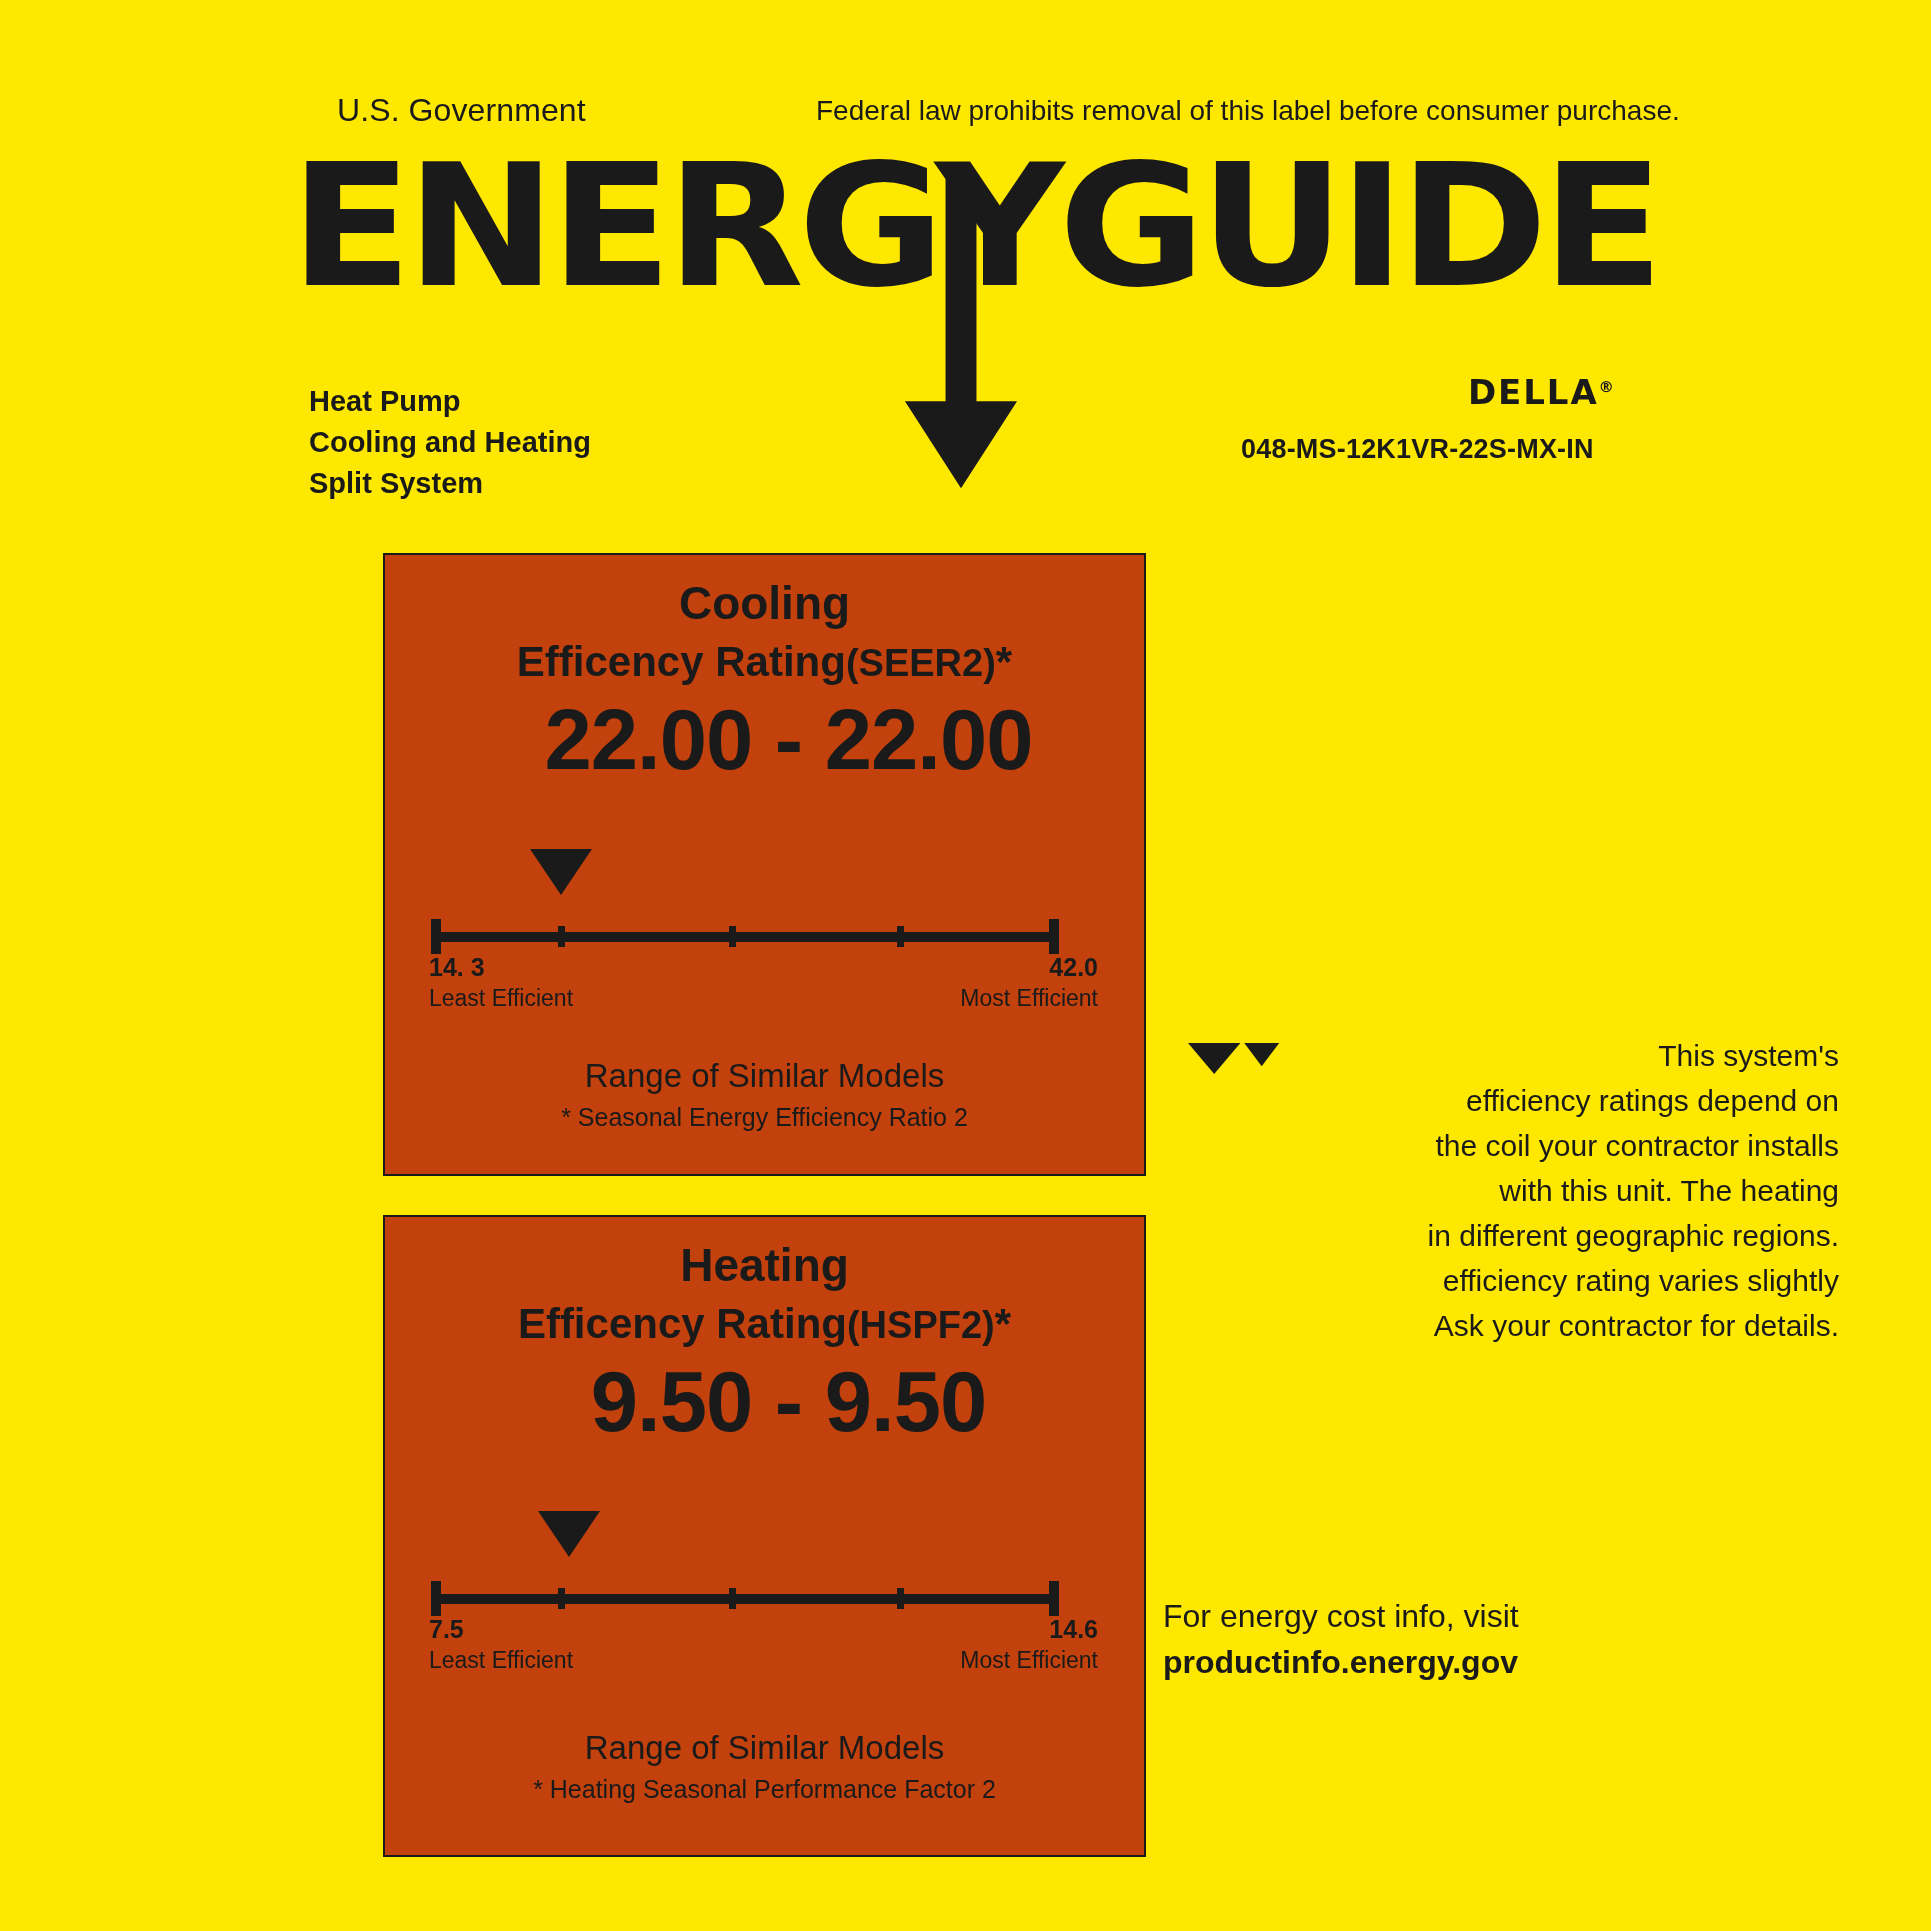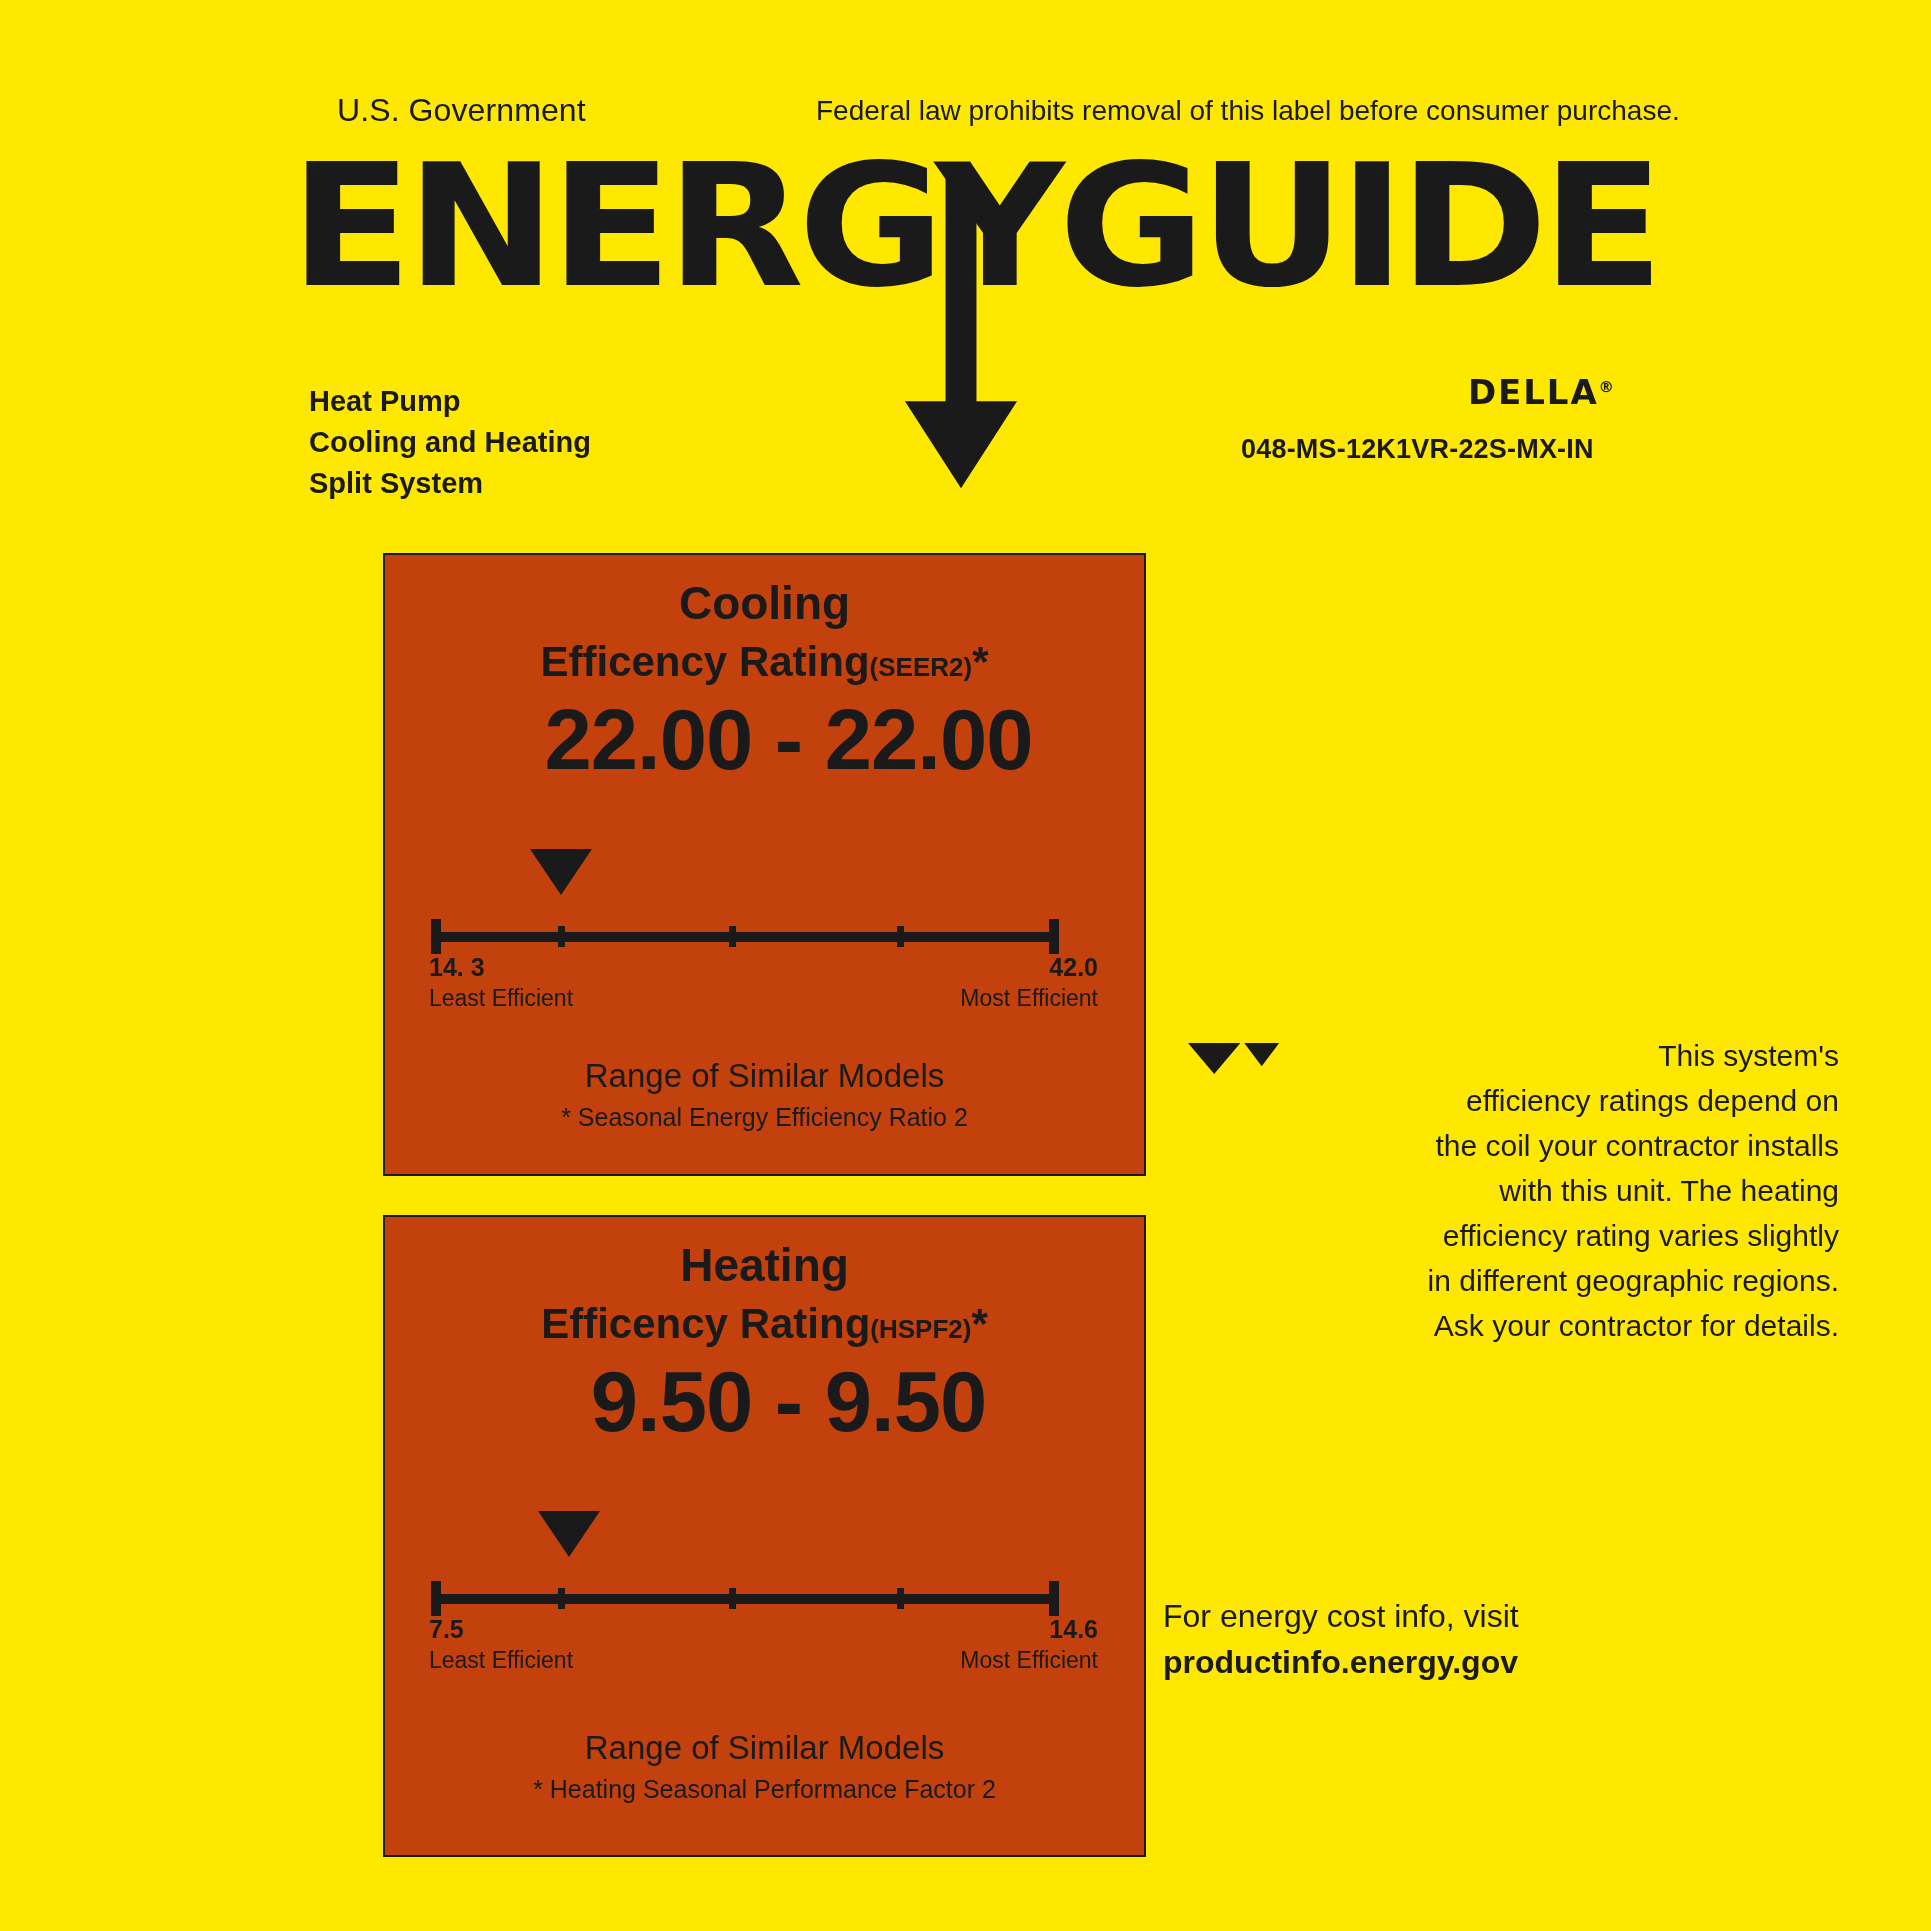--- a/index.html
+++ b/index.html
@@ -107,21 +107,21 @@
     font-weight: 700;
     margin-top: 21px;
   }
   .box-sub {
     text-align: center;
     font-size: 42px;
     font-weight: 700;
     margin-top: 7.7px;
     white-space: nowrap;
   }
-  .box-sub .small { font-size: 26px; }
+  .box-sub .small { font-size: 38px; }
   .box-sub .star { font-size: 42px; }
 
   .big-value {
     text-align: center;
     font-size: 85px;
     font-weight: 700;
     letter-spacing: -1px;
     margin-top: 5.8px;
     font-family: "Liberation Sans", sans-serif;
     margin-left: 48px;
@@ -270,22 +270,22 @@
     <svg width="97" height="33" viewBox="0 0 100 34">
       <polygon points="0,0 54,0 27,32" fill="#1a1a1a"></polygon>
       <polygon points="58,0 94,0 76,24" fill="#1a1a1a"></polygon>
     </svg>
   </div>
   <div class="note">
     <div class="firstline">This system's</div>
     <div>efficiency  ratings depend on</div>
     <div>the coil your contractor installs</div>
     <div>with this unit. The heating</div>
+    <div>in different geographic  regions.</div>
     <div>efficiency  rating varies  slightly</div>
-    <div>in different geographic  regions.</div>
     <div>Ask your contractor for details.</div>
   </div>
 
   <div class="cost">
     <div>For energy cost info, visit</div>
     <div class="url">productinfo.energy.gov</div>
   </div>
 
 </div>
 

